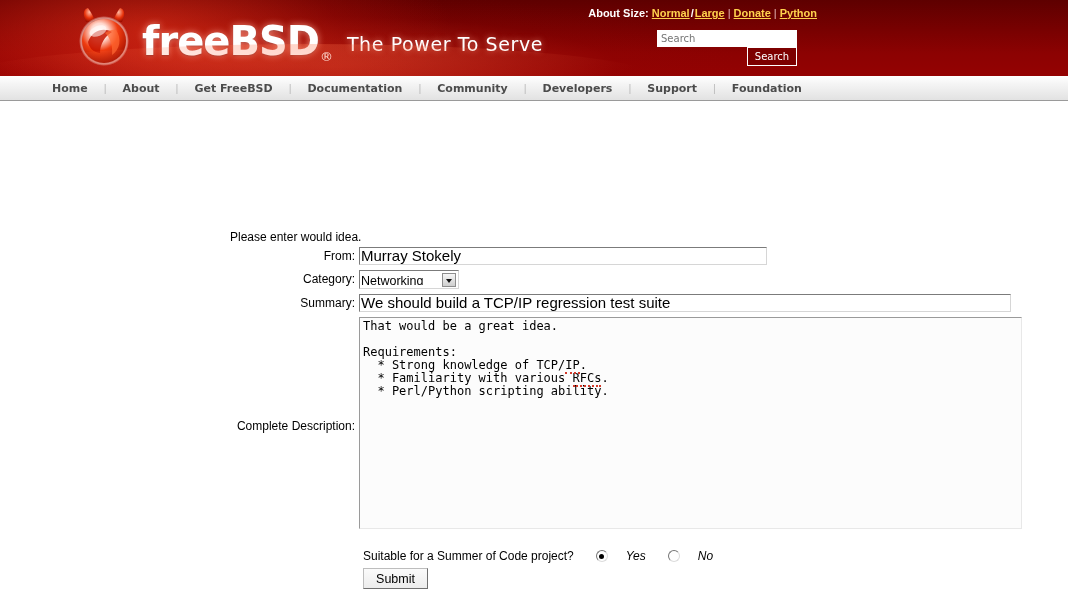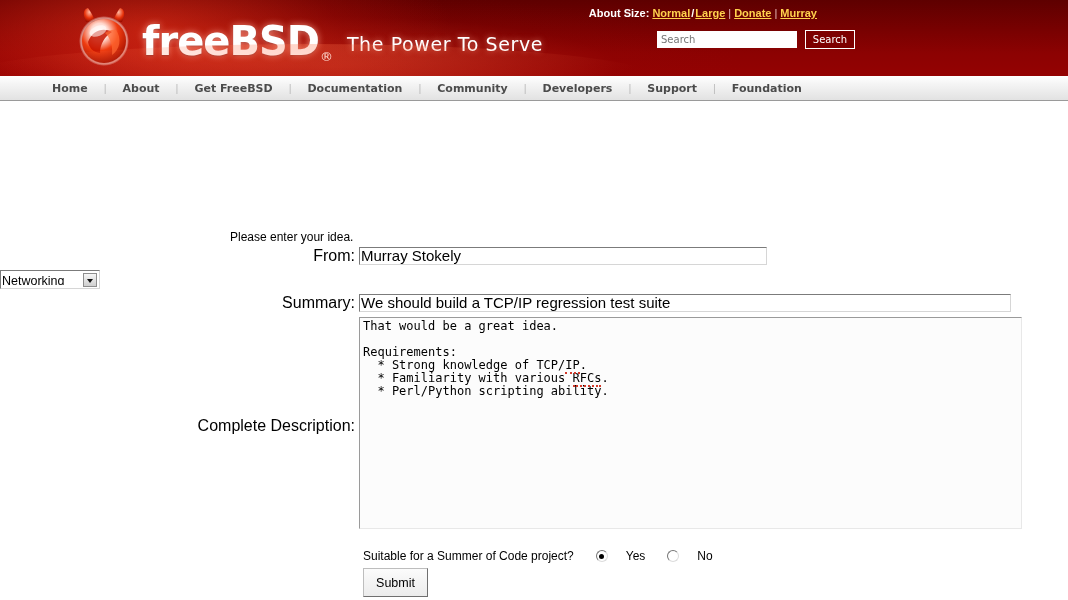--- a/index.html
+++ b/index.html
@@ -105,21 +105,22 @@
     font-weight: bold;
   }
   .toprow .sep { color: #e7b9b9; font-weight: normal; padding: 0 3px; }
   .toprow .slash { color: #ffffff; padding: 0 1px; }
 
   .searchrow {
     position: absolute;
     left: 657px;
     top: 30px;
     display: flex;
-    align-items: center;
+    align-items: flex-end;
+    flex-direction: column;
   }
   .search-input {
     width: 132px;
     height: 13px;
     padding: 1px 3px;
     border: 1px solid #ffffff;
     background: #ffffff;
     font-family: "DejaVu Sans", sans-serif;
     font-size: 10px;
     color: #555555;
@@ -190,21 +191,21 @@
   }
   .row {
     display: flex;
     align-items: flex-start;
     margin-bottom: 5px;
   }
   .lbl {
     width: 359px;
     text-align: right;
     padding-right: 4px;
-    font-size: 16px;
+    font-size: 12px;
     line-height: 18px;
     color: #000;
     box-sizing: border-box;
     flex: 0 0 auto;
   }
   .field { flex: 1 1 auto; }
 
   input.text-field {
     font-family: "Liberation Sans", sans-serif;
     font-size: 15px;
@@ -303,28 +304,28 @@
   .radio.checked:after {
     content: "";
     position: absolute;
     left: 2.5px;
     top: 2.5px;
     width: 5px;
     height: 5px;
     border-radius: 50%;
     background: #000000;
   }
-  .radio-label { margin-left: 6px; }
+  .radio-label { margin-left: 6px; font-style: italic; }
 
   .submit-btn {
     position: absolute;
     left: 363px;
     top: 467px;
     width: 65px;
-    height: 29px;
+    height: 21px;
     font-family: "Liberation Sans", sans-serif;
     font-size: 12.5px;
     color: #000;
     background: linear-gradient(180deg, #fbfbfb 0%, #ececec 100%);
     border: 1px solid;
     border-color: #bdbdbd #6f6f6f #6f6f6f #bdbdbd;
     cursor: pointer;
     padding: 0;
     box-sizing: border-box;
   }
@@ -377,21 +378,21 @@
         <path d="M44 24 C50 32 48 44 40 49 C41 40 38 31 33 27 C37 24 41 23 44 24 Z" fill="#ff6a33" opacity="0.7"></path>
         <ellipse cx="26" cy="25" rx="9" ry="5" fill="rgba(255,255,255,0.55)" transform="rotate(-22 26 25)"></ellipse>
       </svg>
     </div>
     <div class="wordmark"><span>freeBSD</span><span class="reg">®</span></div>
     <div class="tagline">The Power To Serve</div>
   </div>
 
   <div class="toprow">
     <span class="ts-label">About Size:</span>
-    <a href="#">Normal</a><span class="slash">/</span><a href="#">Large</a><span class="sep">|</span><a href="#">Donate</a><span class="sep">|</span><a href="#">Murray</a>
+    <a href="#">Normal</a><span class="slash">/</span><a href="#">Large</a><span class="sep">|</span><a href="#">Donate</a><span class="sep">|</span><a href="#">Python</a>
   </div>
 
   <div class="searchrow">
     <input class="search-input" type="text" placeholder="Search" style="">
     <button class="search-btn">Search</button>
   </div>
 </div>
 
 <div class="navbar">
   <a class="nav-item" href="#">Home</a>
@@ -406,32 +407,33 @@
   <span class="nav-sep">|</span>
   <a class="nav-item" href="#">Developers</a>
   <span class="nav-sep">|</span>
   <a class="nav-item" href="#">Support</a>
   <span class="nav-sep">|</span>
   <a class="nav-item" href="#">Foundation</a>
 </div>
 
 <div class="content">
 
-  <div class="intro">Please enter your idea.</div>
+  <div class="intro">Please enter would idea.</div>
 
   <div class="form-table">
 
     <div class="row">
       <div class="lbl">From:</div>
       <div class="field">
         <input id="from-field" class="text-field" type="text" placeholder="" value="Murray Stokely" style="">
       </div>
     </div>
 
     <div class="row">
+      <div class="lbl">Category:</div>
       <div class="field">
         <span class="select-wrap">
           <select class="cat-select">
             <option>Networking</option>
           </select>
           <span class="select-arrow"></span>
         </span>
       </div>
     </div>
 

